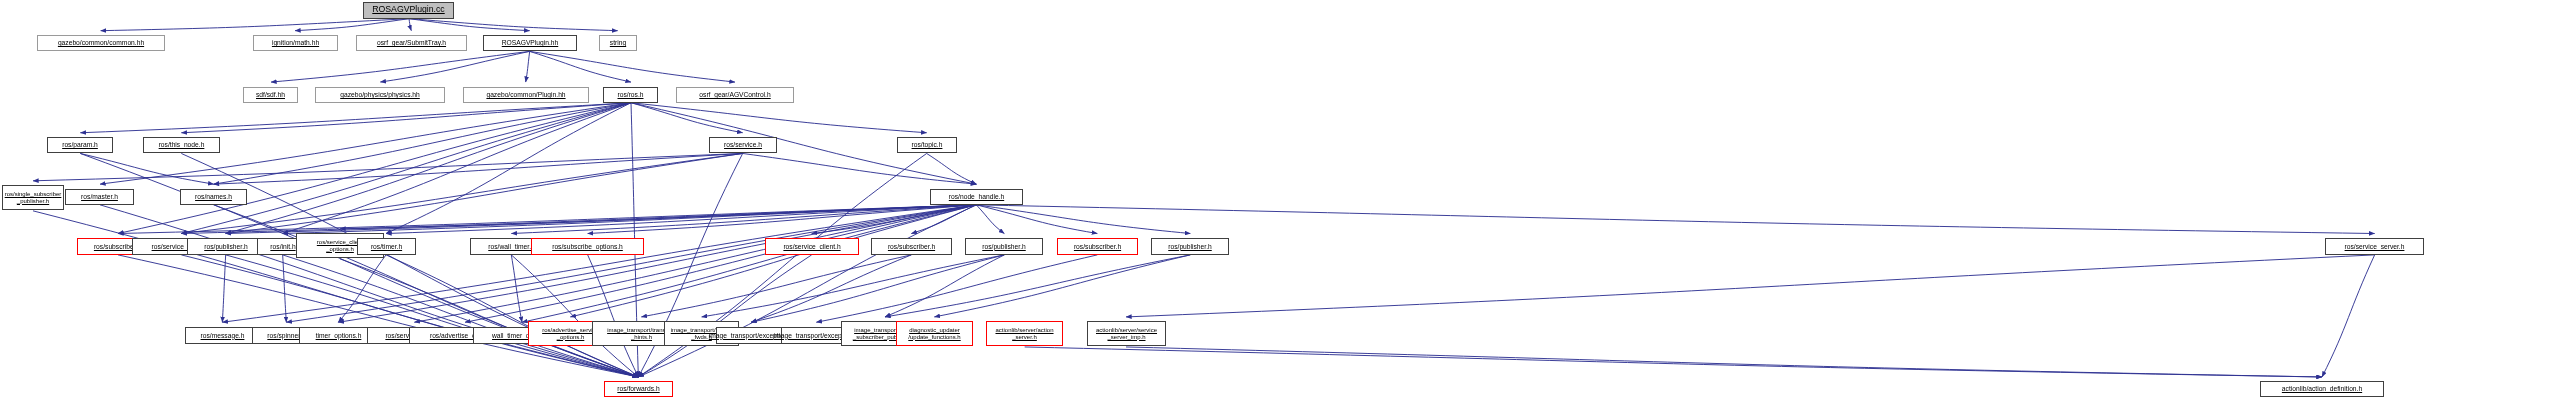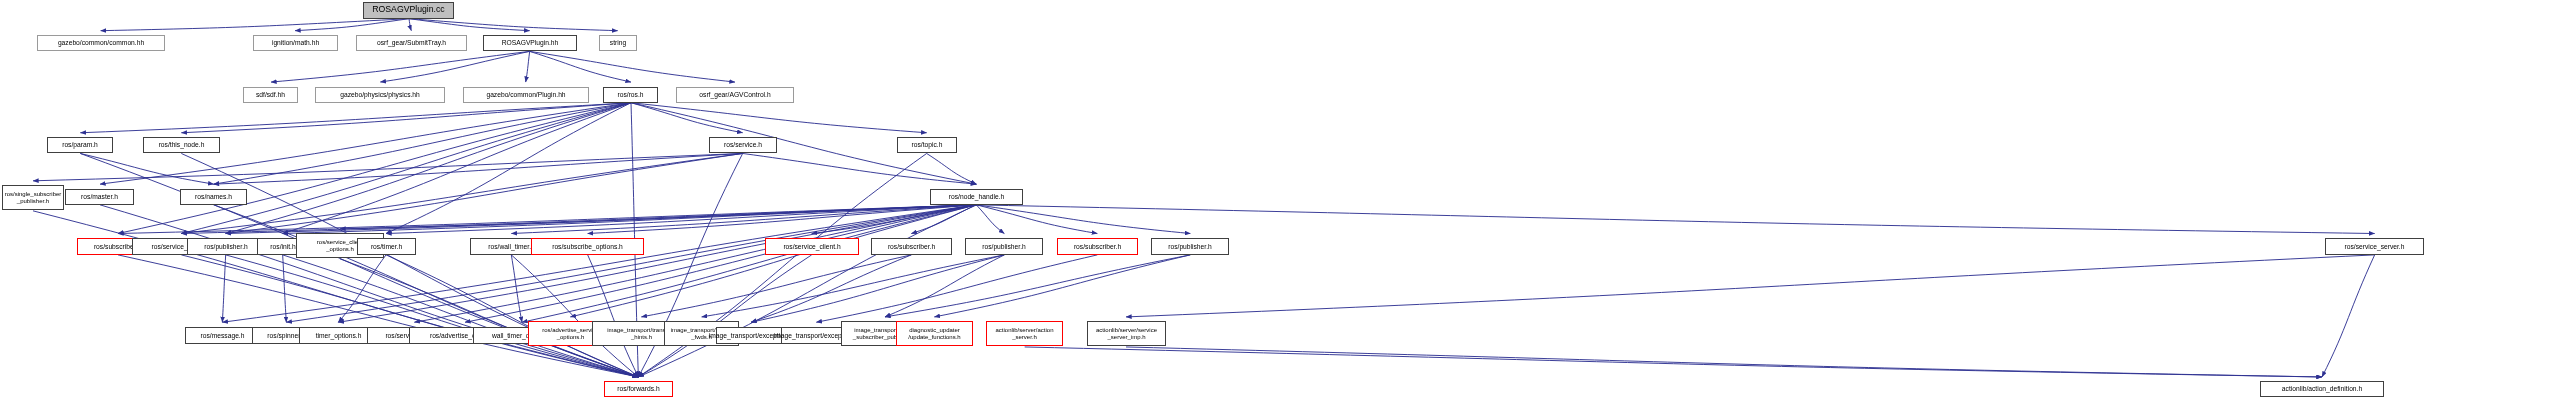--- a/index.html
+++ b/index.html
@@ -30,20 +30,21 @@
     align-items: center;
     justify-content: center;
     text-align: center;
     line-height: 1.12;
     color: #000000;
     background: #ffffff;
     border: 0.7px solid #808080;
     white-space: pre-line;
     padding: 0 2px;
     z-index: 5;
+    text-decoration: underline;
   }
   .node.root {
     background: #bfbfbf;
     border: 0.7px solid #404040;
     font-size: 8.7px;
   }
   .node.plain {
     border: 0.7px solid #9a9a9a;
   }
   .node.bold {

